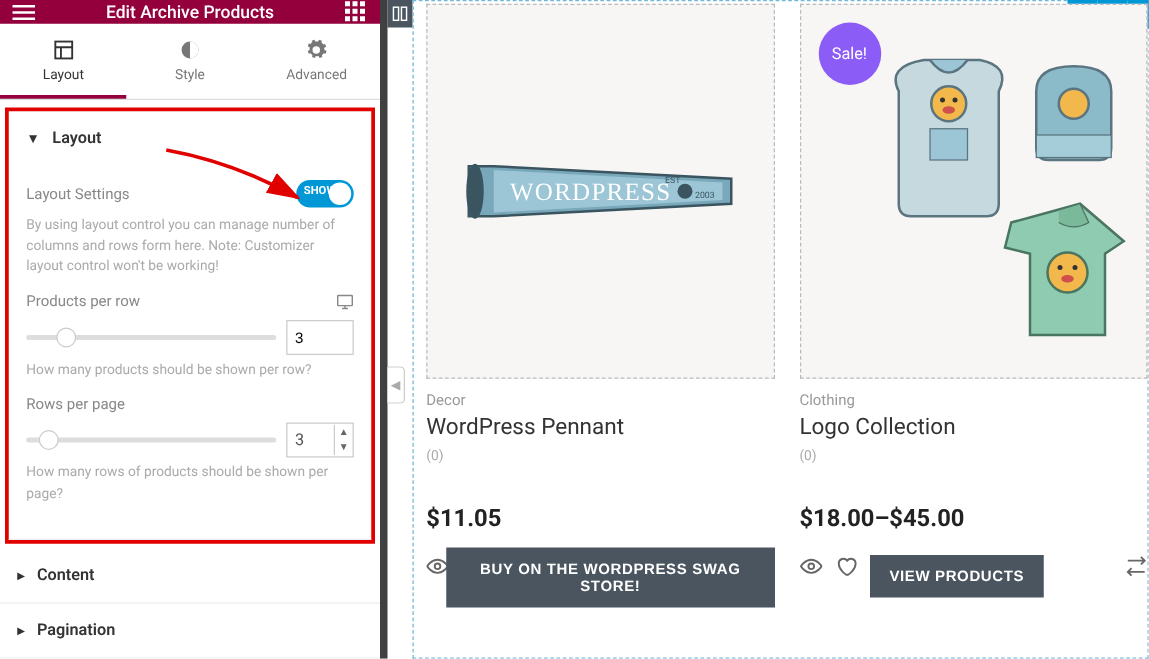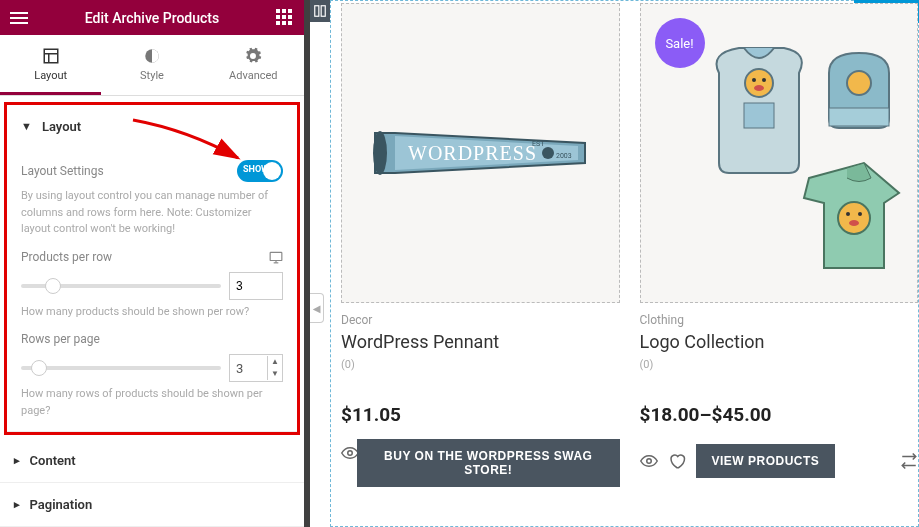--- a/index.html
+++ b/index.html
@@ -16,21 +16,21 @@
 
 .tabs { display:flex; border-bottom:1px solid #ddd; }
 .tab { flex:1; text-align:center; padding:12px 0 10px; color:#777; font-size:11px; cursor:pointer; }
 .tab.active { color:#333; border-bottom:3px solid #93003c; }
 .tab-icon { display:block; margin:0 auto 4px; }
 
 .annot-box { border:3px solid #e10000; margin:6px 4px 4px 4px; padding:0; }
 .section { border-bottom:1px solid #eee; }
 .section-hdr { display:flex; align-items:center; padding:14px 14px; font-weight:600; color:#333; font-size:13px; }
 .section-hdr .caret { margin-right:10px; font-size:11px;}
-.section-body { padding:0 14px 4px; }
+.section-body { padding:0 14px 20px; }
 .row { display:flex; justify-content:space-between; align-items:center; margin:12px 0 6px; }
 .label { color:#888; font-size:12px; }
 .toggle { width:46px; height:22px; background:#0097d7; border-radius:11px; position:relative; }
 .toggle::after{content:"";position:absolute;right:2px;top:2px;width:18px;height:18px;background:#fff;border-radius:50%;}
 .toggle-text{position:absolute;left:6px;top:4px;font-size:9px;color:#fff;font-weight:bold;}
 .hint { color:#aaa; font-size:11px; line-height:1.5; margin-bottom:8px; }
 .slider-row{display:flex;align-items:center;gap:8px;margin:8px 0 4px;}
 .slider{flex:1;height:4px;background:#ddd;border-radius:2px;position:relative;}
 .slider-thumb{position:absolute;top:-6px;width:16px;height:16px;background:#fff;border:1px solid #ccc;border-radius:50%;}
 .num-input{width:54px;height:28px;border:1px solid #ccc;padding:0 6px;font-size:12px;text-align:left;}
@@ -47,21 +47,21 @@
 .products{display:flex;gap:20px;height:100%;padding:0 0 0 10px;}
 .prod{position:relative;flex:1;max-width:280px;}
 .add-bar{position:absolute;right:-8px;top:-2px;display:flex;gap:0;}
 .add-bar div{width:24px;height:24px;background:#0097d7;color:#fff;display:flex;align-items:center;justify-content:center;font-size:14px;}
 .img-area{height:300px;background:#f7f6f4;display:flex;align-items:center;justify-content:center;position:relative;border:1px dashed #bbb;margin-top:2px;}
 .sale{position:absolute;left:14px;top:14px;width:50px;height:50px;background:#8b5cf6;color:#fff;border-radius:50%;display:flex;align-items:center;justify-content:center;font-size:13px;}
 .prod-cat{color:#999;font-size:12px;margin-top:10px;}
 .prod-title{font-size:18px;color:#333;margin-top:4px;}
 .prod-rev{color:#aaa;font-size:11px;margin-top:6px;}
 .prod-price{font-size:19px;font-weight:700;color:#222;margin-top:32px;}
-.prod-actions{display:flex;align-items:center;gap:10px;margin-top:18px;}
+.prod-actions{display:flex;gap:10px;margin-top:18px;}
 .icon-action{width:18px;height:18px;color:#666;}
 .btn-dark{background:#4a5560;color:#fff;padding:10px 16px;font-size:12px;font-weight:700;border:none;letter-spacing:.5px;}
 
 .arrow-svg{position:absolute;left:128px;top:110px;pointer-events:none;}
 </style>
 </head>
 <body>
 
 <div class="app">
   <div class="sidebar">

